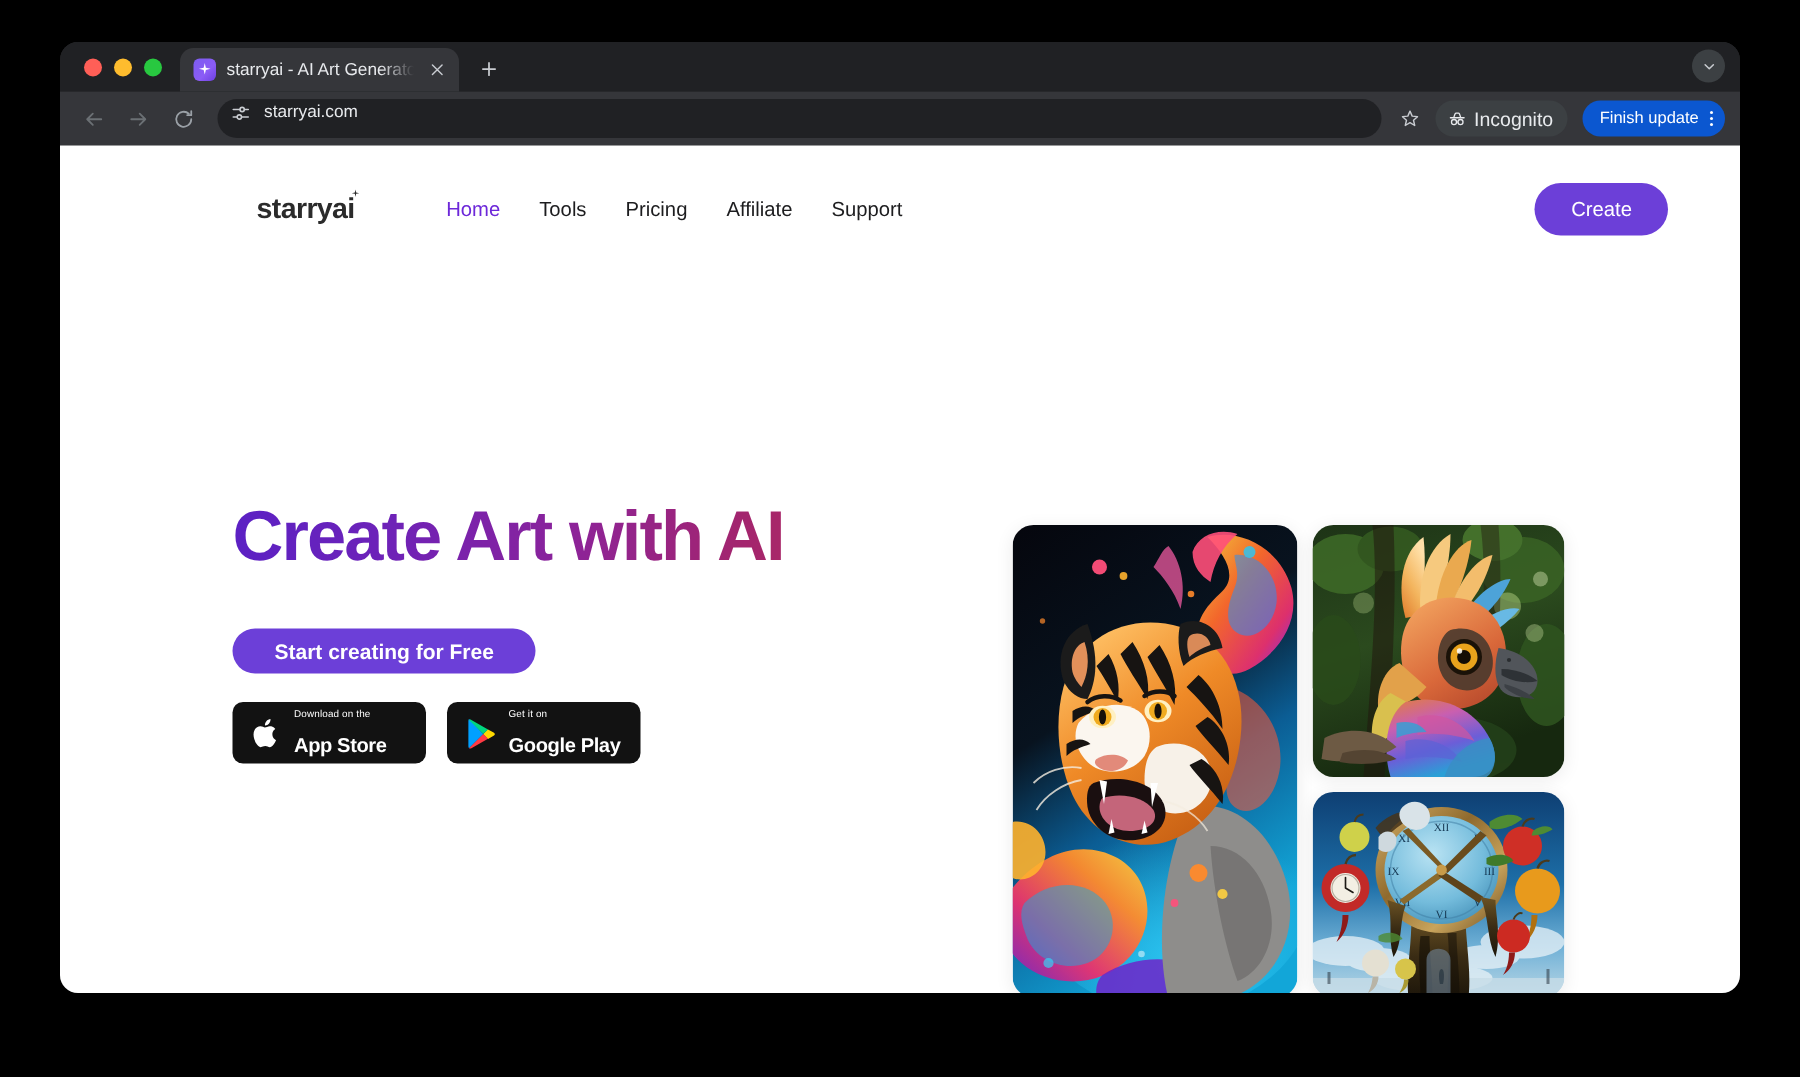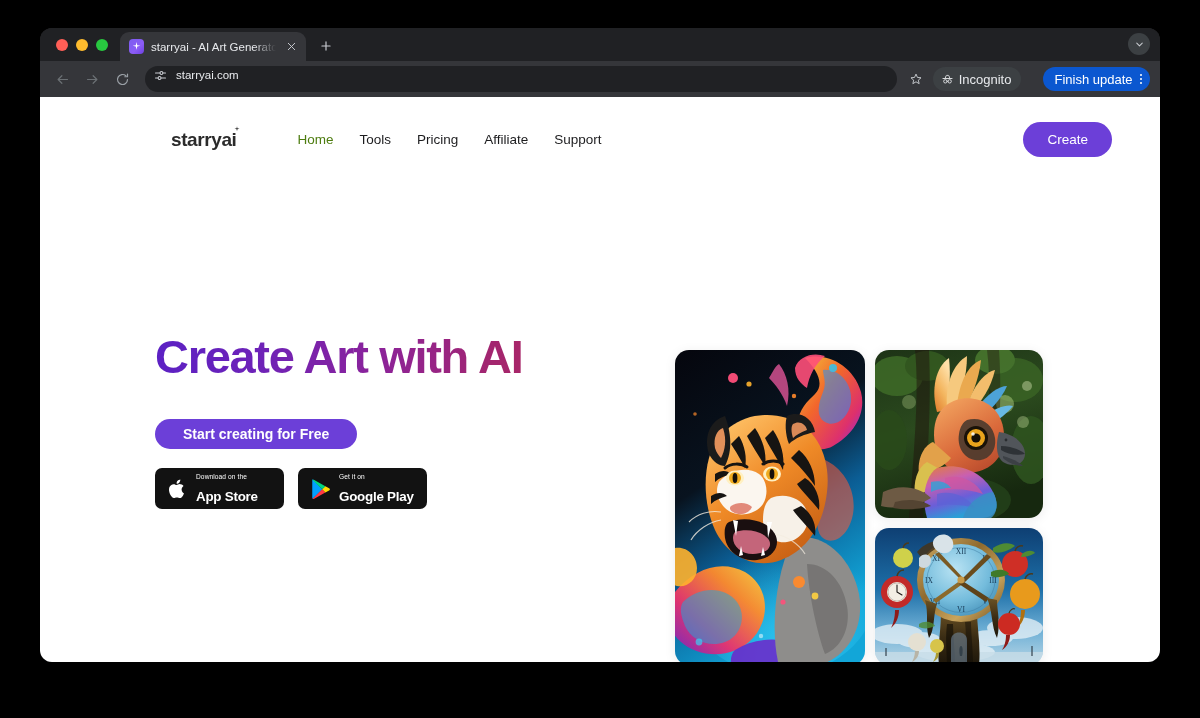--- a/index.html
+++ b/index.html
@@ -121,22 +121,22 @@
     font-size: 13px; color: #e8eaed;
     margin-left: 4px;
   }
   .incognito-chip svg { width: 13px; height: 13px; display: block; }
 
   .update-chip {
     height: 24px; border-radius: 13px;
     background: #0b57d0;
     display: flex; align-items: center; gap: 4px;
     padding: 0 5px 0 11px;
-    font-size: 13px; color: #fff;
-    margin-left: 20px;
+    font-size: 11px; color: #fff;
+    margin-left: 8px;
   }
   .kebab { display: flex; flex-direction: column; gap: 1.5px; padding: 0 3px; }
   .kebab i { display: block; width: 2.5px; height: 2.5px; border-radius: 50%; background: #fff; }
 
   
   .viewport {
     flex: 1 1 auto;
     background: #ffffff;
     position: relative;
     overflow: hidden;
@@ -153,21 +153,21 @@
     color: #2b2b2b; position: relative; padding-right: 4px;
   }
   .logo .sparkle {
     position: absolute; right: 0px; top: -3px;
     width: 6px; height: 6px; color: #2b2b2b;
   }
   .logo .sparkle svg { width: 6px; height: 6px; display: block; }
 
   .nav-links { display: flex; align-items: center; gap: 26px; margin-left: 57px; }
   .nav-link { font-size: 13.5px; color: #1d1d1f; white-space: nowrap; }
-  .nav-link.muted { color: #4d7c0f; }
+  .nav-link.muted { color: #6d28d9; }
 
   .nav-spacer { flex: 1 1 auto; }
   .create-btn {
     background: #6c3fd8;
     color: #fff;
     font-size: 13.5px; font-weight: 400;
     border: none; border-radius: 22px;
     padding: 11px 24px;
     line-height: 1;
   }

